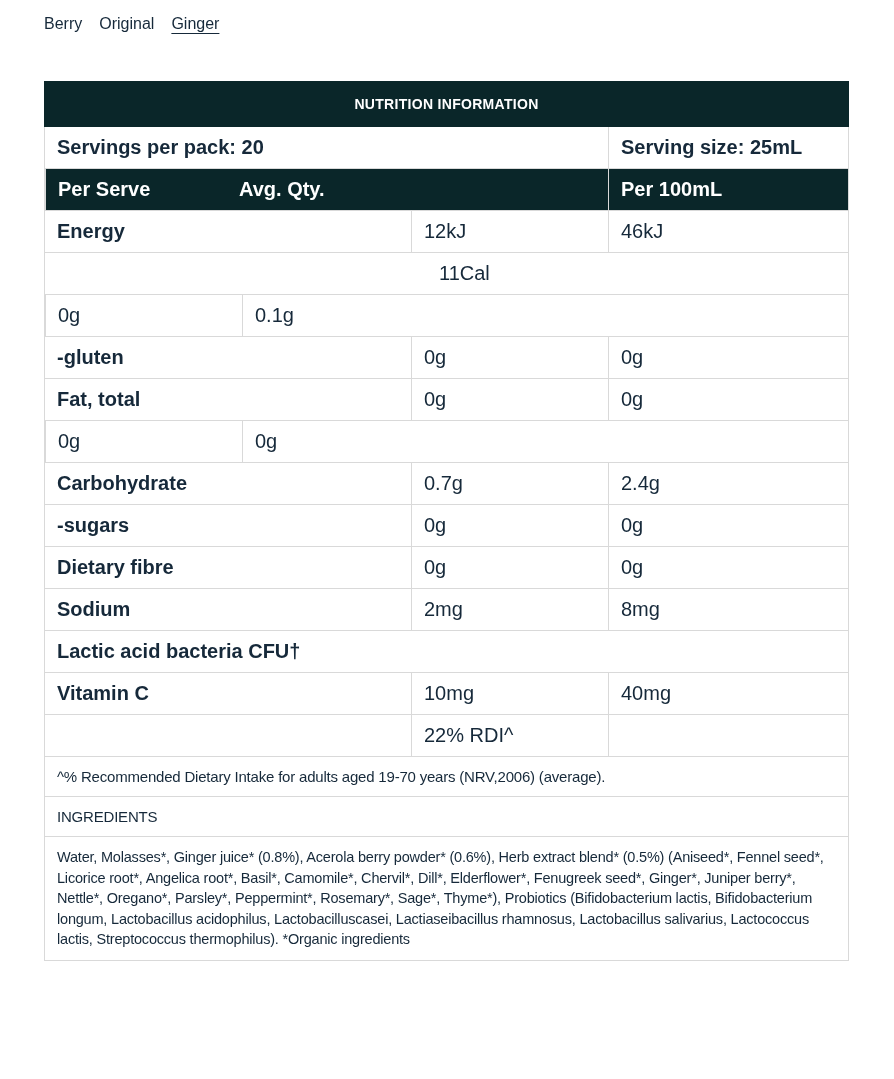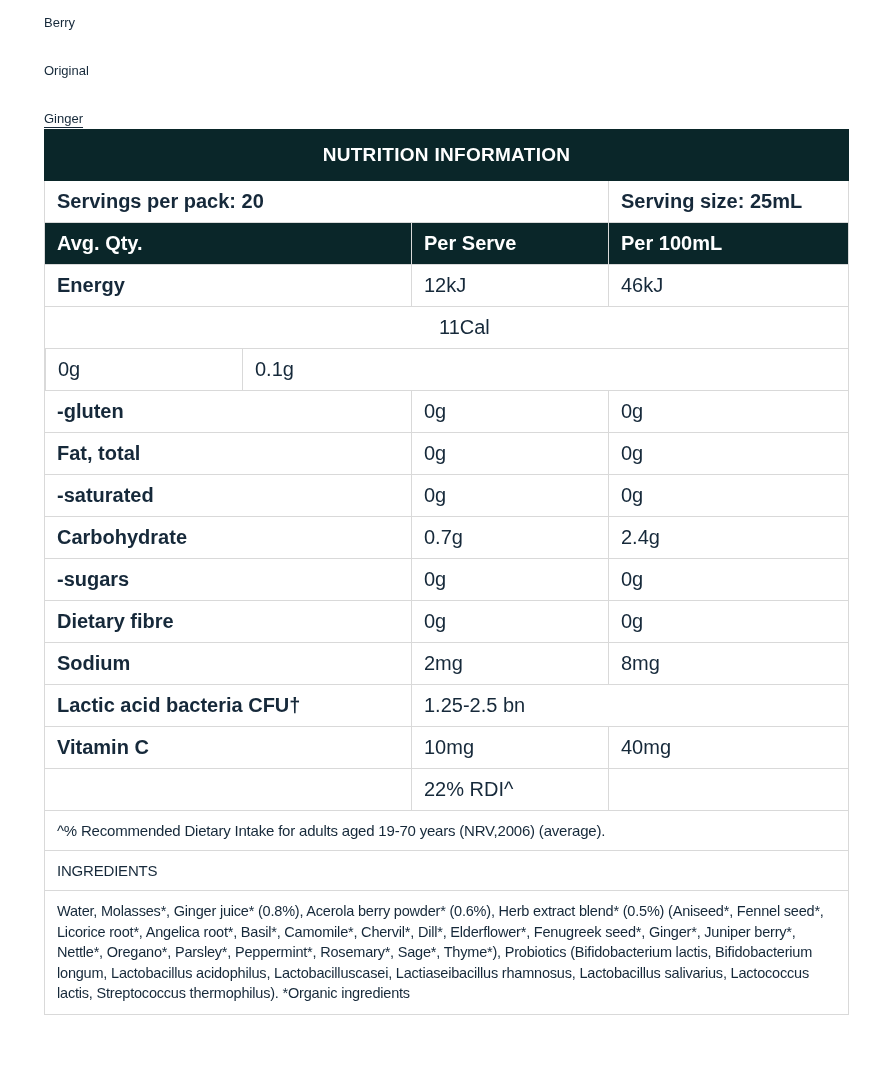--- a/index.html
+++ b/index.html
@@ -10,50 +10,48 @@
     height: 1079px;
     font-family: "Liberation Sans", sans-serif;
     color: var(--text, #16293a);
     position: relative;
   }
   .tabs {
     position: absolute;
     left: 44px;
     top: 15px;
     display: flex;
-    gap: 33px;
-    font-size: 13px;
-    flex-direction: column;
+    gap: 17px;
+    font-size: 16px;
   }
   .tab {
     color: var(--text, #16293a);
     cursor: pointer;
     text-decoration: none;
   }
   .tab.active {
     text-decoration: underline;
     text-underline-offset: 4px;
   }
   .nutri {
     position: absolute;
     left: 44px;
     top: 81px;
     width: 805px;
   }
   .title {
     background: var(--header-bg, #0a2629);
     color: #ffffff;
-    height: 52px;
+    height: 46px;
     display: flex;
     align-items: center;
     justify-content: center;
     font-weight: 700;
-    font-size: 19px;
+    font-size: 14px;
     letter-spacing: 0.3px;
-    margin-top: 48px;
   }
   .tbody {
     border: 1px solid var(--border, #d9d9d9);
     border-top: none;
   }
   .row {
     display: flex;
     height: 42px;
     border-bottom: 1px solid var(--border, #d9d9d9);
     box-sizing: border-box;
@@ -104,22 +102,22 @@
 <section class="nutri">
   <header class="title">NUTRITION INFORMATION</header>
   <div class="tbody">
 
     <div class="row">
       <div class="cell c12 bold">Servings per pack: 20</div>
       <div class="cell c3 bold bl">Serving size: 25mL</div>
     </div>
 
     <div class="row head-row">
+      <div class="cell c2 bold bl">Per Serve</div>
       <div class="cell c1 bold">Avg. Qty.</div>
-      <div class="cell c2 bold bl">Per Serve</div>
       <div class="cell c3 bold bl">Per 100mL</div>
     </div>
 
     <div class="row">
       <div class="cell c1 bold">Energy</div>
       <div class="cell c2 bl">12kJ</div>
       <div class="cell c3 bl">46kJ</div>
     </div>
 
     <div class="row nodiv">
@@ -138,21 +136,20 @@
       <div class="cell c3 bl">0g</div>
     </div>
 
     <div class="row">
       <div class="cell c1 bold">Fat, total</div>
       <div class="cell c2 bl">0g</div>
       <div class="cell c3 bl">0g</div>
     </div>
 
     <div class="row">
-      <div class="cell c1 bold">-saturated</div>
       <div class="cell c2 bl">0g</div>
       <div class="cell c3 bl">0g</div>
     </div>
 
     <div class="row">
       <div class="cell c1 bold">Carbohydrate</div>
       <div class="cell c2 bl">0.7g</div>
       <div class="cell c3 bl">2.4g</div>
     </div>
 
@@ -169,21 +166,20 @@
     </div>
 
     <div class="row">
       <div class="cell c1 bold">Sodium</div>
       <div class="cell c2 bl">2mg</div>
       <div class="cell c3 bl">8mg</div>
     </div>
 
     <div class="row">
       <div class="cell c1 bold">Lactic acid bacteria CFU†</div>
-      <div class="cell c2 bl">1.25-2.5 bn</div>
     </div>
 
     <div class="row">
       <div class="cell c1 bold">Vitamin C</div>
       <div class="cell c2 bl">10mg</div>
       <div class="cell c3 bl">40mg</div>
     </div>
 
     <div class="row">
       <div class="cell c1 bold"></div>

